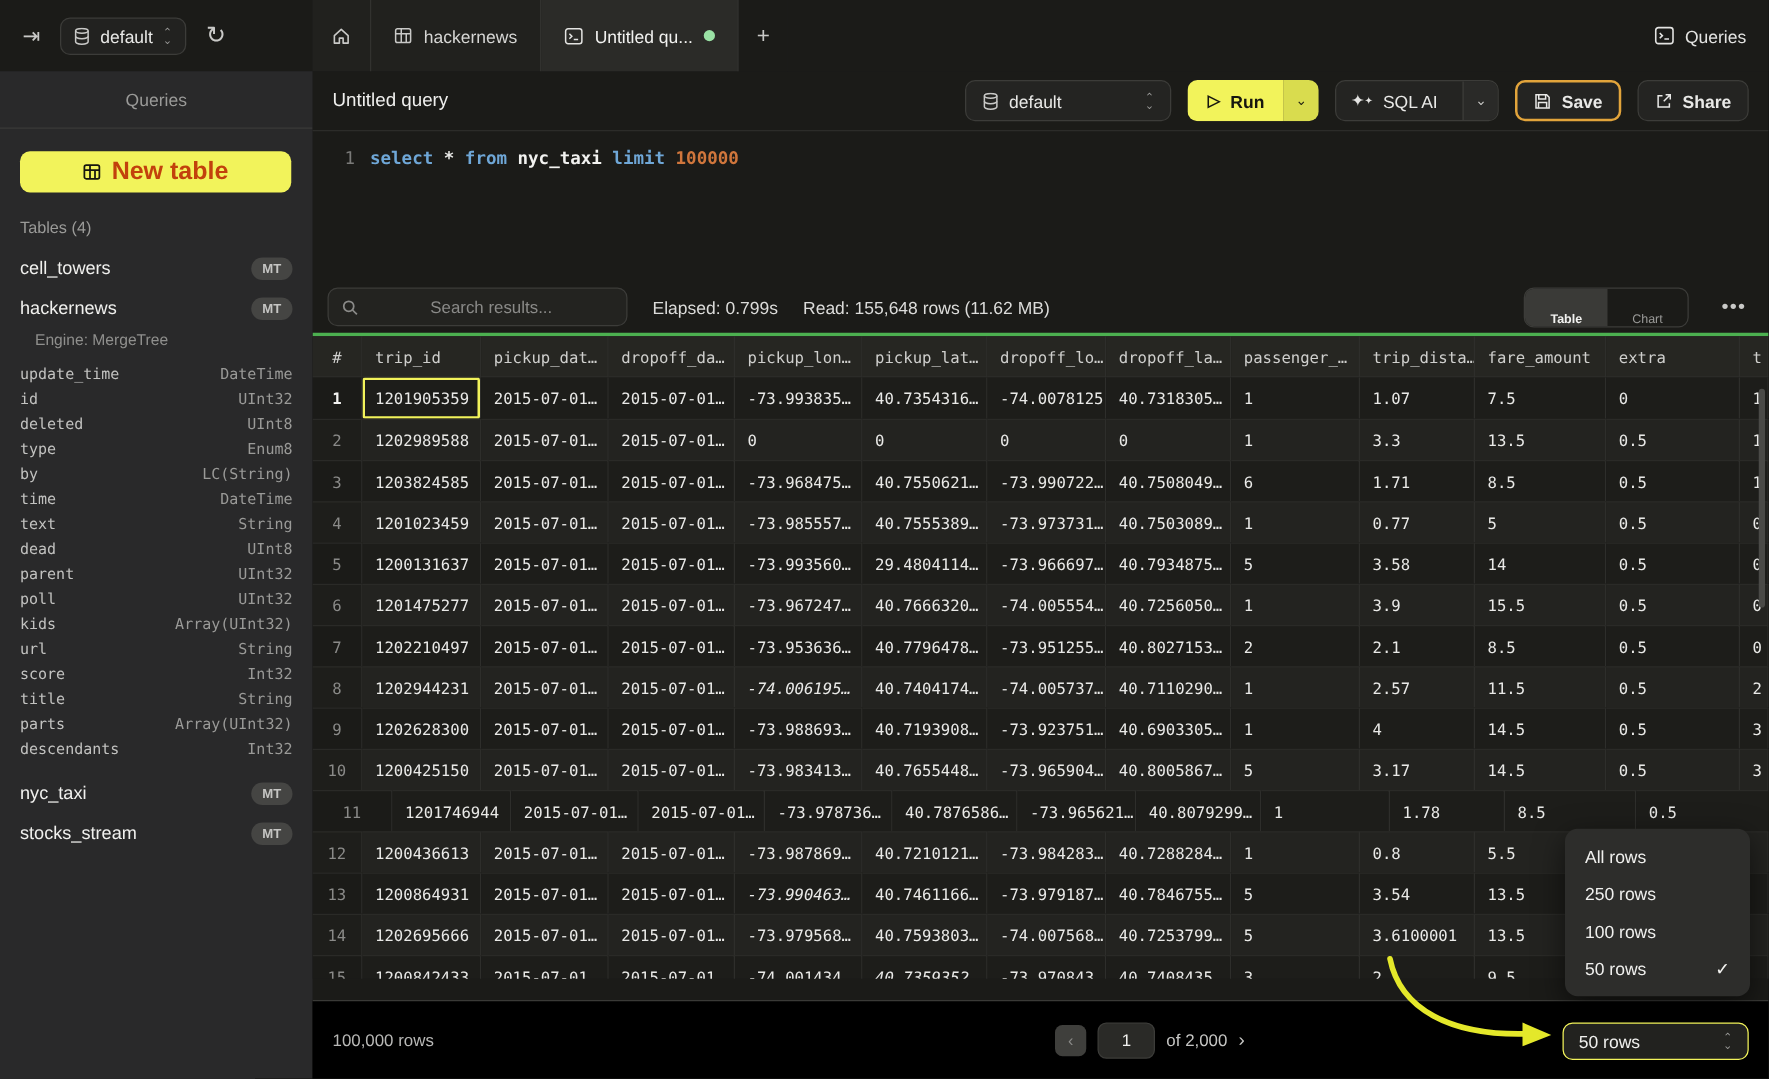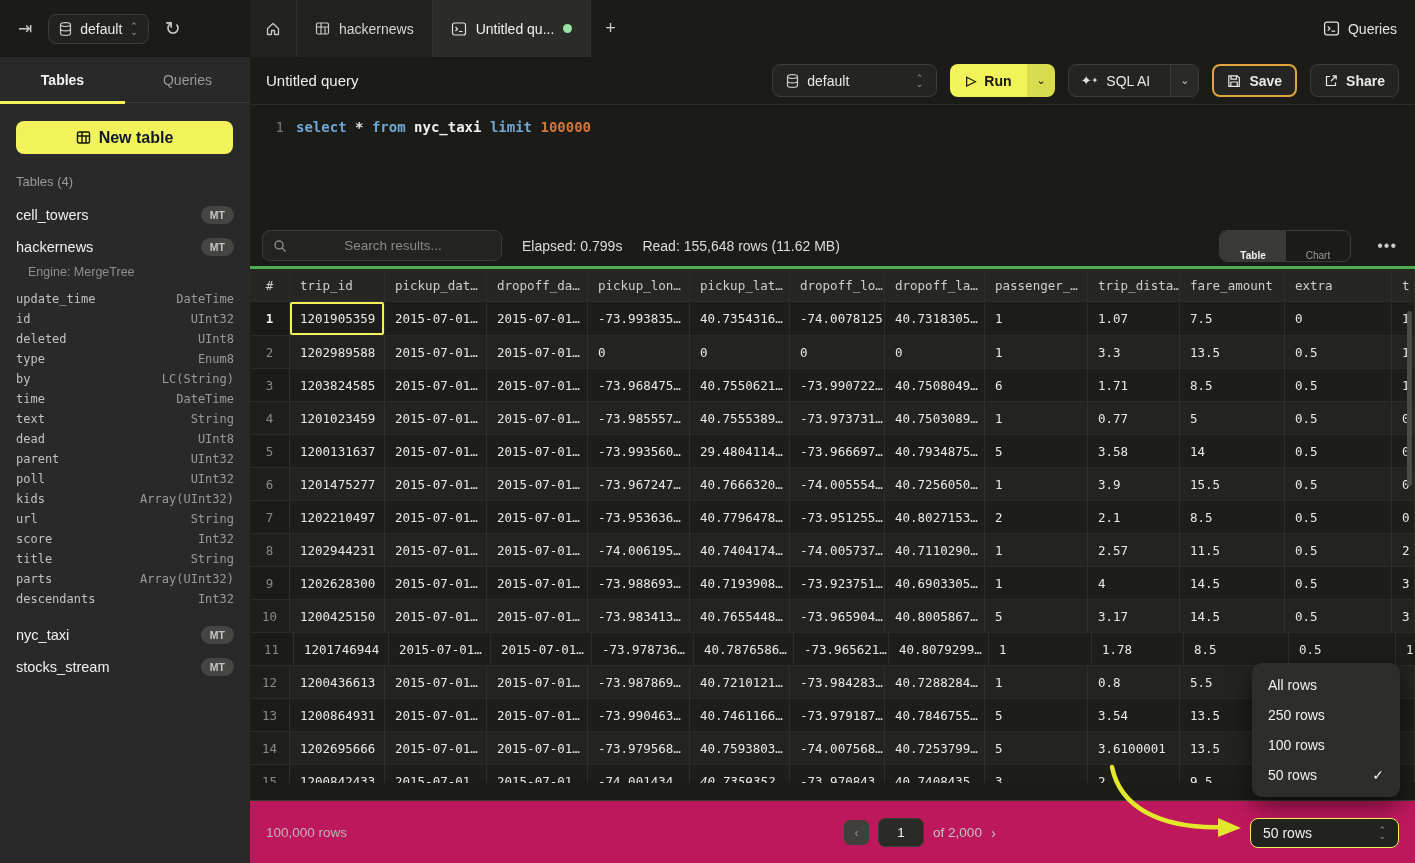--- a/index.html
+++ b/index.html
@@ -27,21 +27,21 @@
 
   .ico { display:inline-flex; align-items:center; justify-content:center; }
   .ico svg { display:block; }
 
   
   #sidebar { position:absolute; left:0; top:57px; width:250px; height:806px; background:#29292a; overflow:hidden; }
   #side-tabs { display:flex; height:46px; border-bottom:1px solid #3a3a38; }
   .side-tab { flex:1; display:flex; align-items:center; justify-content:center; color:#9a9a98; cursor:pointer; position:relative; font-size:14px; }
   .side-tab.active { color:#f2f2f0; font-weight:bold; }
   .side-tab.active::after { content:""; position:absolute; left:0; right:0; bottom:-2px; height:3px; background:var(--accent); }
-  #new-table-btn { margin:18px 16px 0; width:217px; height:33px; background:var(--accent); color:#0f172a; font-weight:bold; border:none; border-radius:8px; display:flex; align-items:center; justify-content:center; gap:8px; font-size:16px; cursor:pointer; }
+  #new-table-btn { margin:18px 16px 0; width:217px; height:33px; background:var(--accent); color:#c2410c; font-weight:bold; border:none; border-radius:8px; display:flex; align-items:center; justify-content:center; gap:8px; font-size:20px; cursor:pointer; }
   #side-search { margin:16px 16px 0; width:217px; height:32px; border:1px solid #454543; border-radius:8px; display:flex; align-items:center; gap:8px; padding:0 10px; color:#8a8a88; }
   #side-search input { background:transparent; border:none; outline:none; color:#cfcfcd; font-size:13.5px; width:100%; font-family:"Liberation Sans",sans-serif; }
   #side-search input::placeholder { color:#8a8a88; }
   #tables-section { padding:20px 16px 0; }
   #tables-label { color:#9a9a98; font-size:13px; margin-bottom:10px; }
   .tbl-item { display:flex; align-items:center; justify-content:space-between; padding:7px 0; cursor:pointer; }
   .tbl-name { color:#f0f0ee; font-size:14.5px; font-weight:500; }
   .badge { background:#454543; color:#c5c5c3; font-size:10.5px; font-weight:bold; border-radius:10px; padding:3px 9px; }
   .engine { color:#8f8f8d; font-size:12.5px; margin:2px 12px 10px; }
   .col-row { display:flex; justify-content:space-between; font-size:12px; line-height:20px; }
@@ -98,21 +98,21 @@
   .g-cell.sel { box-shadow:inset 0 0 0 2px var(--accent); border-radius:2px; }
   .g-row + .g-row .g-cell { border-top:1px solid #2a2a27; }
   #vscroll { position:absolute; right:3px; top:45px; width:5px; height:175px; border-radius:3px; background:#4a4a47; }
 
   
   #rows-menu { position:absolute; left:1252px; top:663px; width:148px; background:#2d2d2b; border-radius:10px; box-shadow:0 8px 24px rgba(0,0,0,.55); padding:7px 0; z-index:30; }
   .menu-item { display:flex; align-items:center; justify-content:space-between; padding:7px 16px; color:#f0f0ee; font-size:14px; cursor:pointer; }
   .menu-item .check { color:#f2f2f0; font-size:14px; }
 
   
-  #footer { position:absolute; left:250px; top:800px; width:1165px; height:63px; background:#be185d; border-top:1px solid #3a3a37; display:flex; align-items:center; padding:0 16px; }
+  #footer { position:absolute; left:250px; top:800px; width:1165px; height:63px; background:#000000; border-top:1px solid #3a3a37; display:flex; align-items:center; padding:0 16px; }
   #total-rows { color:#b8b8b6; font-size:13.5px; }
   #pager { position:absolute; left:460px; width:420px; display:flex; align-items:center; justify-content:center; gap:9px; }
   #prev-btn { width:25px; height:25px; border-radius:6px; background:#3f3f3c; color:#8a8a88; border:none; font-size:13px; cursor:default; }
   #page-input { width:46px; height:29px; background:#2a2a27; border:1px solid #3c3c39; border-radius:7px; color:#f0f0ee; text-align:center; font-size:13.5px; font-family:"Liberation Sans",sans-serif; }
   #page-of { color:#c5c5c3; font-size:13.5px; }
   #next-btn { background:none; border:none; color:#c5c5c3; font-size:15px; cursor:pointer; }
   #pagesize-select { position:absolute; right:16px; top:17px; width:149px; height:30px; background:#22221f; border:1.5px solid var(--accent); border-radius:8px; display:flex; align-items:center; justify-content:space-between; padding:0 12px; color:#f0f0ee; font-size:14px; cursor:pointer; z-index:31; }
 
   
   #arrow-layer { position:absolute; left:1085px; top:745px; width:170px; height:100px; z-index:40; pointer-events:none; }
@@ -186,23 +186,20 @@
               <path d="M4.5 6l2 2-2 2M8 10.5h3.5"></path>
             </g>
           </svg>
       </span>
       <span>Queries</span>
     </div>
   </div>
 
   <div id="sidebar">
     <div id="side-tabs">
-      <div class="side-tab active">
-          <span>Tables</span>
-        </div>
       <div class="side-tab">
           <span>Queries</span>
         </div>
     </div>
     <button id="new-table-btn">
       <span class="ico">
         <svg width="15" height="15" viewBox="0 0 15 15">
             <g fill="none" stroke="#16160f" stroke-width="1.4">
               <rect x="1.5" y="2" width="12" height="11" rx="1.5"></rect>
               <path d="M1.5 6h12M6 2v11M10 6v7"></path>
@@ -512,21 +509,21 @@
           <div class="g-cell" style="width: 92px;">2.1</div>
           <div class="g-cell" style="width: 105px;">8.5</div>
           <div class="g-cell" style="width: 107px;">0.5</div>
           <div class="g-cell" style="width: 23px;">0</div>
         </div>
         <div class="g-row even">
           <div class="g-cell rn" style="width: 40px;">8</div>
           <div class="g-cell" style="width: 95px;">1202944231</div>
           <div class="g-cell" style="width: 102px;">2015-07-01…</div>
           <div class="g-cell" style="width: 101px;">2015-07-01…</div>
-          <div class="g-cell" style="width: 102px;">-74.006195…</div>
+          <div class="g-cell" style="width: 102px; font-style: italic;">-74.006195…</div>
           <div class="g-cell" style="width: 100px;">40.7404174…</div>
           <div class="g-cell" style="width: 95px;">-74.005737…</div>
           <div class="g-cell" style="width: 100px;">40.7110290…</div>
           <div class="g-cell" style="width: 103px;">1</div>
           <div class="g-cell" style="width: 92px;">2.57</div>
           <div class="g-cell" style="width: 105px;">11.5</div>
           <div class="g-cell" style="width: 107px;">0.5</div>
           <div class="g-cell" style="width: 23px;">2</div>
         </div>
         <div class="g-row odd">
@@ -553,21 +550,21 @@
           <div class="g-cell" style="width: 100px;">40.7655448…</div>
           <div class="g-cell" style="width: 95px;">-73.965904…</div>
           <div class="g-cell" style="width: 100px;">40.8005867…</div>
           <div class="g-cell" style="width: 103px;">5</div>
           <div class="g-cell" style="width: 92px;">3.17</div>
           <div class="g-cell" style="width: 105px;">14.5</div>
           <div class="g-cell" style="width: 107px;">0.5</div>
           <div class="g-cell" style="width: 23px;">3</div>
         </div>
         <div class="g-row odd">
-          <div class="g-cell rn" style="width: 44px;">11</div>
+          <div class="g-cell rn" style="width: 64px;">11</div>
           <div class="g-cell" style="width: 95px;">1201746944</div>
           <div class="g-cell" style="width: 102px;">2015-07-01…</div>
           <div class="g-cell" style="width: 101px;">2015-07-01…</div>
           <div class="g-cell" style="width: 102px;">-73.978736…</div>
           <div class="g-cell" style="width: 100px;">40.7876586…</div>
           <div class="g-cell" style="width: 95px;">-73.965621…</div>
           <div class="g-cell" style="width: 100px;">40.8079299…</div>
           <div class="g-cell" style="width: 103px;">1</div>
           <div class="g-cell" style="width: 92px;">1.78</div>
           <div class="g-cell" style="width: 105px;">8.5</div>
@@ -587,21 +584,21 @@
           <div class="g-cell" style="width: 92px;">0.8</div>
           <div class="g-cell" style="width: 105px;">5.5</div>
           <div class="g-cell" style="width: 107px;"></div>
           <div class="g-cell" style="width: 23px;"></div>
         </div>
         <div class="g-row odd">
           <div class="g-cell rn" style="width: 40px;">13</div>
           <div class="g-cell" style="width: 95px;">1200864931</div>
           <div class="g-cell" style="width: 102px;">2015-07-01…</div>
           <div class="g-cell" style="width: 101px;">2015-07-01…</div>
-          <div class="g-cell" style="width: 102px;">-73.990463…</div>
+          <div class="g-cell" style="width: 102px; font-style: italic;">-73.990463…</div>
           <div class="g-cell" style="width: 100px;">40.7461166…</div>
           <div class="g-cell" style="width: 95px;">-73.979187…</div>
           <div class="g-cell" style="width: 100px;">40.7846755…</div>
           <div class="g-cell" style="width: 103px;">5</div>
           <div class="g-cell" style="width: 92px;">3.54</div>
           <div class="g-cell" style="width: 105px;">13.5</div>
           <div class="g-cell" style="width: 107px;"></div>
           <div class="g-cell" style="width: 23px;"></div>
         </div>
         <div class="g-row even">

